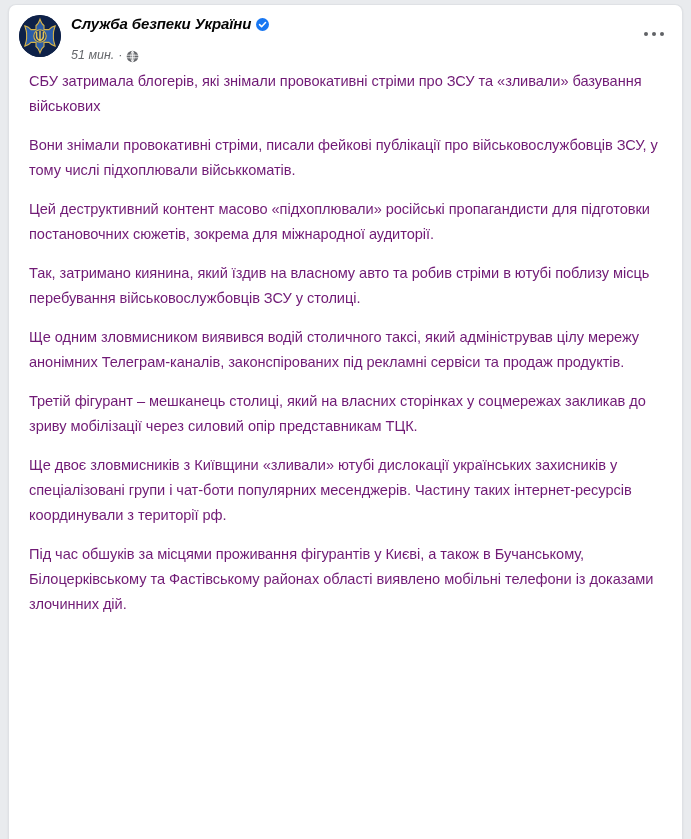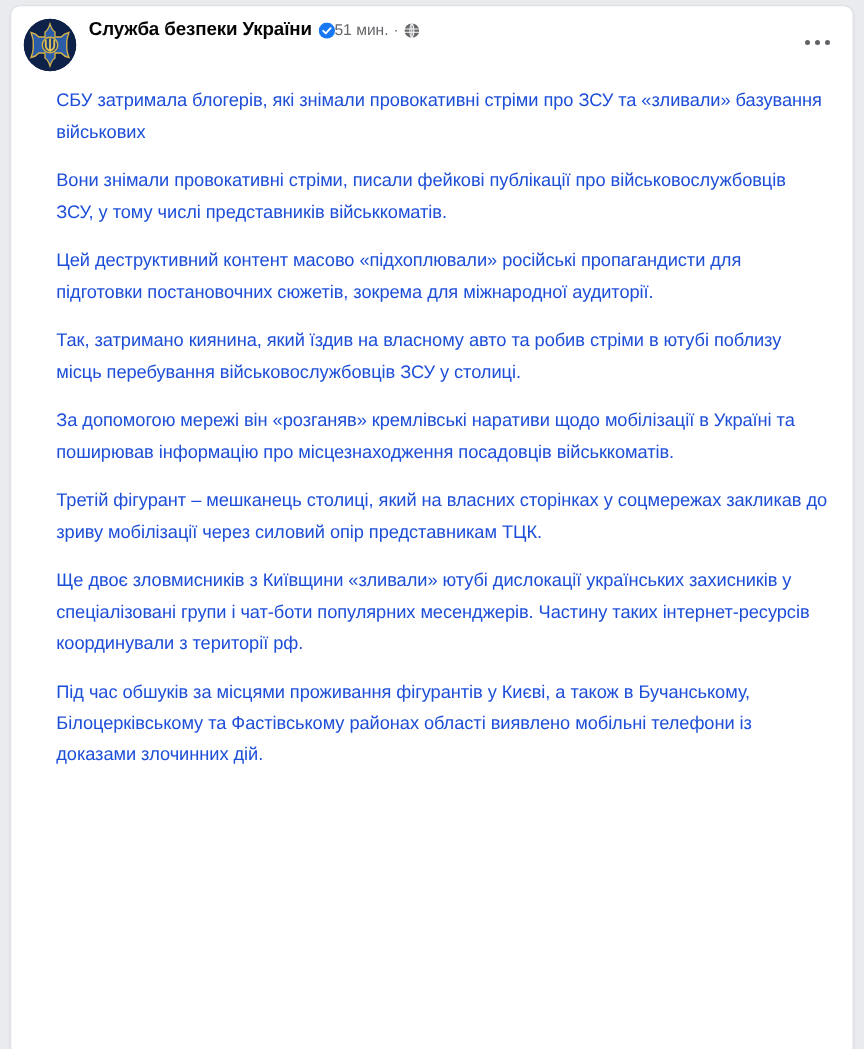--- a/index.html
+++ b/index.html
@@ -44,22 +44,23 @@
     position: relative;
     overflow: hidden;
     margin-top: 1px;
   }
   .avatar svg { display: block; width: 42px; height: 42px; }
 
   .header-text {
     margin-left: 10px;
     padding-top: 0px;
     display: flex;
-    flex-direction: row;
+    flex-direction: column;
     justify-content: flex-start;
+    font-style: italic;
   }
   .page-name-row {
     display: flex;
     align-items: center;
     gap: 5px;
     line-height: 19px;
   }
   .page-name {
     font-size: 15px;
     font-weight: bold;
@@ -74,25 +75,24 @@
     display: inline-block;
     position: relative;
     top: 1px;
   }
   .verified-badge svg { display:block; width:13px; height:13px; }
 
   .meta-row {
     display: flex;
     align-items: center;
     gap: 4px;
-    margin-top: 0;
+    margin-top: 14px;
     font-size: 12.5px;
     color: #65676b;
     line-height: 16px;
-    justify-content: flex-end;
   }
   .meta-dot { color: #65676b; font-size: 12.5px; }
   .globe-icon { width: 13px; height: 13px; display:inline-block; position: relative; top: 1px; }
   .globe-icon svg { display:block; width:13px; height:13px; }
 
   .menu-dots {
     position: absolute;
     right: 13px;
     top: 20px;
     width: 30px;
@@ -110,24 +110,24 @@
     border-radius: 50%;
     background: #606266;
     display: block;
   }
 
   
   .post-body {
     padding: 6px 20px 10px 20px;
   }
   .post-body p {
-    margin: 0 0 14px 16px;
+    margin: 0 0 14px 0;
     font-size: 14.6px;
     line-height: 25px;
-    color: #1d4ed8;
+    color: #701a75;
     font-family: "Liberation Sans", "DejaVu Sans", sans-serif;
     letter-spacing: -0.05px;
     word-spacing: 0px;
   }
   .post-body p:last-child { margin-bottom: 0; }
 </style>
 </head>
 <body>
 
 <div class="post-card">
@@ -193,23 +193,23 @@
 
     <div class="menu-dots">
       <span></span>
       <span></span>
       <span></span>
     </div>
   </div>
 
   <div class="post-body">
     <p>СБУ затримала блогерів, які знімали провокативні стріми про ЗСУ та «зливали» базування військових</p>
-    <p>Вони знімали провокативні стріми, писали фейкові публікації про військовослужбовців ЗСУ, у тому числі представників військкоматів.</p>
+    <p>Вони знімали провокативні стріми, писали фейкові публікації про військовослужбовців ЗСУ, у тому числі підхоплювали військкоматів.</p>
     <p>Цей деструктивний контент масово «підхоплювали» російські пропагандисти для підготовки постановочних сюжетів, зокрема для міжнародної аудиторії.</p>
     <p>Так, затримано киянина, який їздив на власному авто та робив стріми в ютубі поблизу місць перебування військовослужбовців ЗСУ у столиці.</p>
-    <p>За допомогою мережі він «розганяв» кремлівські наративи щодо мобілізації в Україні та поширював інформацію про місцезнаходження посадовців військкоматів.</p>
+    <p>Ще одним зловмисником виявився водій столичного таксі, який адміністрував цілу мережу анонімних Телеграм-каналів, законспірованих під рекламні сервіси та продаж продуктів.</p>
     <p>Третій фігурант – мешканець столиці, який на власних сторінках у соцмережах закликав до зриву мобілізації через силовий опір представникам ТЦК.</p>
     <p>Ще двоє зловмисників з Київщини «зливали» ютубі дислокації українських захисників у спеціалізовані групи і чат-боти популярних месенджерів. Частину таких інтернет-ресурсів координували з території рф.</p>
     <p>Під час обшуків за місцями проживання фігурантів у Києві, а також в Бучанському, Білоцерківському та Фастівському районах області виявлено мобільні телефони із доказами злочинних дій.</p>
 
   </div>
 
 </div>
 
 </body></html>

